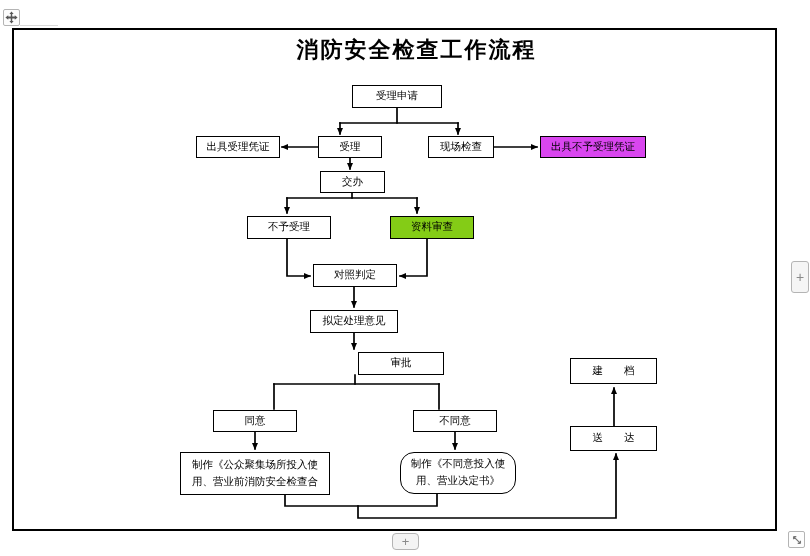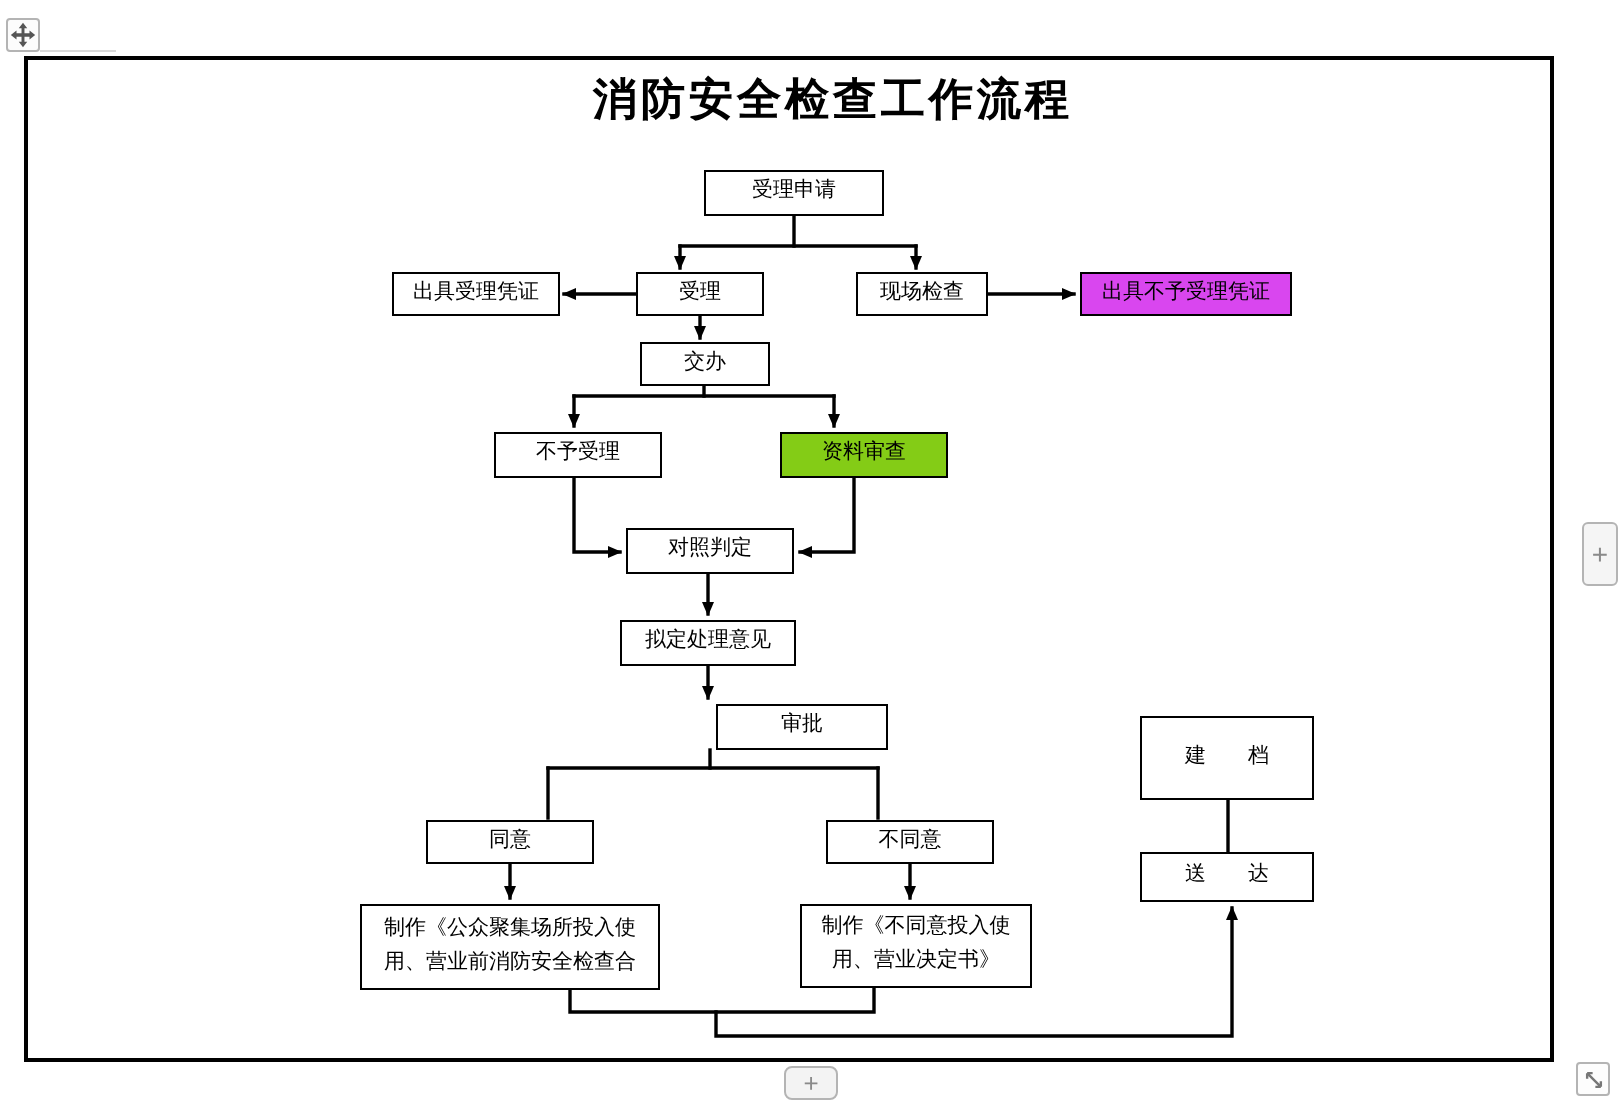--- a/index.html
+++ b/index.html
@@ -77,23 +77,23 @@
       <div class="node" style="left: 320px; top: 171px; width: 65px; height: 22px; border-color: rgb(0, 0, 0); background: rgb(255, 255, 255);">交办</div>
       <div class="node" style="left: 247px; top: 216px; width: 84px; height: 23px; border-color: rgb(0, 0, 0); background: rgb(255, 255, 255);">不予受理</div>
       <div class="node" style="left: 374px; top: 216px; width: 84px; height: 23px; border-color: rgb(0, 0, 0); background: #84cc16; margin-left: 16px;">资料审查</div>
       <div class="node" style="left: 313px; top: 264px; width: 84px; height: 23px; border-color: rgb(0, 0, 0); background: rgb(255, 255, 255);">对照判定</div>
       <div class="node" style="left: 310px; top: 310px; width: 88px; height: 23px; border-color: rgb(0, 0, 0); background: rgb(255, 255, 255);">拟定处理意见</div>
       <div class="node" style="left: 313px; top: 352px; width: 86px; height: 23px; border-color: rgb(0, 0, 0); background: rgb(255, 255, 255); margin-left: 45px;">审批</div>
       <div class="node" style="left: 213px; top: 410px; width: 84px; height: 22px; border-color: rgb(0, 0, 0); background: rgb(255, 255, 255);">同意</div>
       <div class="node" style="left: 413px; top: 410px; width: 84px; height: 22px; border-color: rgb(0, 0, 0); background: rgb(255, 255, 255);">不同意</div>
       <div class="node" style="left: 180px; top: 452px; width: 150px; height: 43px; border-color: rgb(0, 0, 0); background: rgb(255, 255, 255);">制作《公众聚集场所投入使
 用、营业前消防安全检查合</div>
-      <div class="node" style="left: 400px; top: 452px; width: 116px; height: 42px; border-color: rgb(0, 0, 0); background: rgb(255, 255, 255);">制作《不同意投入使
+      <div class="node" style="left: 400px; top: 452px; width: 116px; height: 42px; border-color: rgb(0, 0, 0); background: rgb(255, 255, 255); border-radius: 14px;">制作《不同意投入使
 用、营业决定书》</div>
-      <div class="node" style="left: 570px; top: 358px; width: 87px; height: 42px; border-color: rgb(0, 0, 0); background: rgb(255, 255, 255);">建　　档</div>
+      <div class="node" style="left: 570px; top: 358px; width: 87px; height: 26px; border-color: rgb(0, 0, 0); background: rgb(255, 255, 255);">建　　档</div>
       <div class="node" style="left: 570px; top: 426px; width: 87px; height: 25px; border-color: rgb(0, 0, 0); background: rgb(255, 255, 255);">送　　达</div>
     </div>
 
   <button class="handle handle-move">
     <svg width="13" height="13" viewBox="0 0 16 16">
       <path d="M8 0.5 L10.6 3.8 H8.9 V6.9 H12 V5.2 L15.5 8 L12 10.8 V9.1 H8.9 V12.2 H10.6 L8 15.5 L5.4 12.2 H7.1 V9.1 H4 V10.8 L0.5 8 L4 5.2 V6.9 H7.1 V3.8 H5.4 Z" fill="#555"></path>
     </svg>
   </button>
 
   <button class="handle handle-right">

